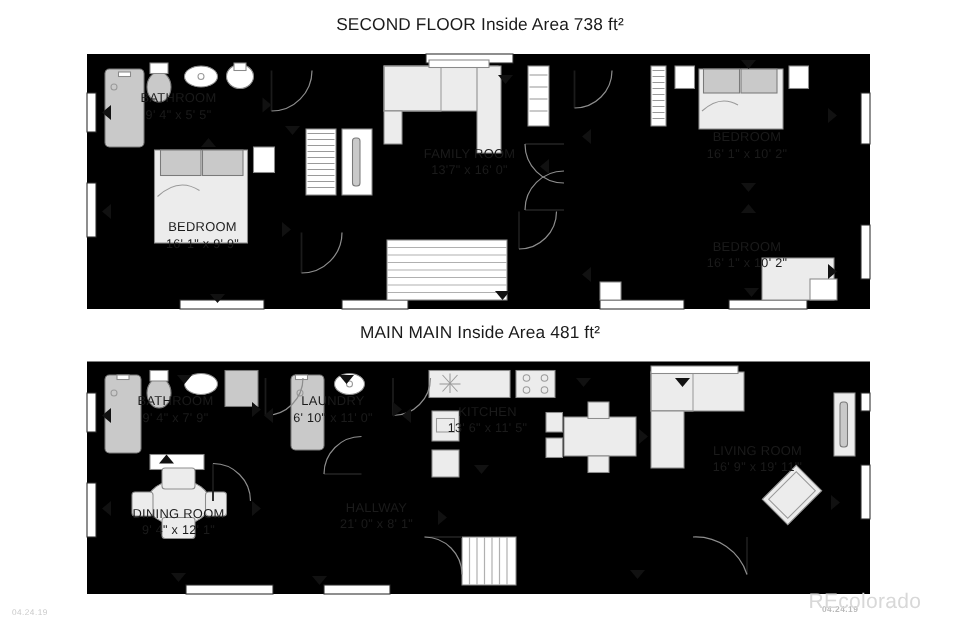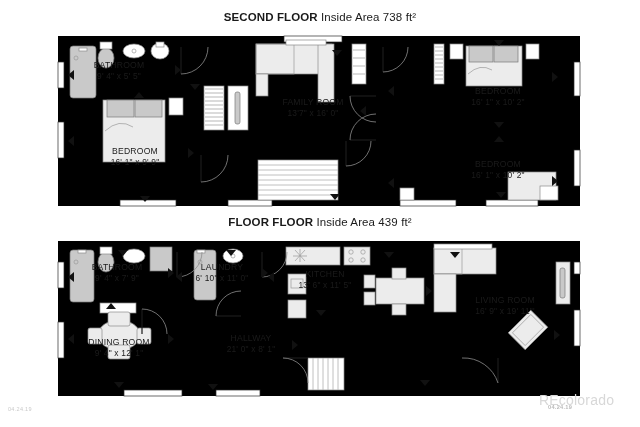--- a/index.html
+++ b/index.html
@@ -1,21 +1,21 @@
 <!DOCTYPE html>
 <html><head>
 <meta charset="utf-8">
 <style>
   html,body{margin:0;padding:0;background:#ffffff;}
   body{width:640px;height:427px;overflow:hidden;
        font-family:"Liberation Sans","DejaVu Sans",sans-serif;}
   #plan{position:relative;width:640px;height:427px;background:#fff;}
   .floor-title{position:absolute;width:100%;text-align:center;
        font-size:11.5px;color:#1a1a1a;letter-spacing:.1px;}
-  .floor-title .bold{font-weight:700;}
+  .floor-title .bold{font-weight:400;}
   #t-second{top:11px;}
   #t-main{top:216px;}
   svg{position:absolute;left:0;top:0;}
   .rl{font-size:8.6px;fill:#1b1b1b;text-anchor:middle;
       font-family:"Liberation Sans","DejaVu Sans",sans-serif;letter-spacing:.2px;}
   .rd{font-size:8.4px;fill:#1b1b1b;text-anchor:middle;
       font-family:"Liberation Sans","DejaVu Sans",sans-serif;letter-spacing:.2px;}
   .wall{fill:#000;}
   .furn{fill:#ececec;stroke:#8d8d8d;stroke-width:.7;}
   .furn2{fill:#c9c9c9;stroke:#7a7a7a;stroke-width:.7;}
@@ -36,22 +36,22 @@
 <body>
 
 <div id="plan">
 
   <div class="floor-title" id="t-second">
     <span class="bold">SECOND FLOOR</span>
     <span>Inside Area 738 ft²</span>
   </div>
 
   <div class="floor-title" id="t-main">
-    <span class="bold">FLOOR FLOOR</span>
-    <span>Inside Area 439 ft²</span>
+    <span class="bold">MAIN MAIN</span>
+    <span>Inside Area 481 ft²</span>
   </div>
 
   <svg width="640" height="427">
 
     <g>
 
       <g>
         <path class="wall" d="M58,36 H580 V206 H58 Z M64,42 H574 V200 H64 Z"></path>
 
         <rect class="wall" x="64" y="88" width="116" height="5"></rect>

